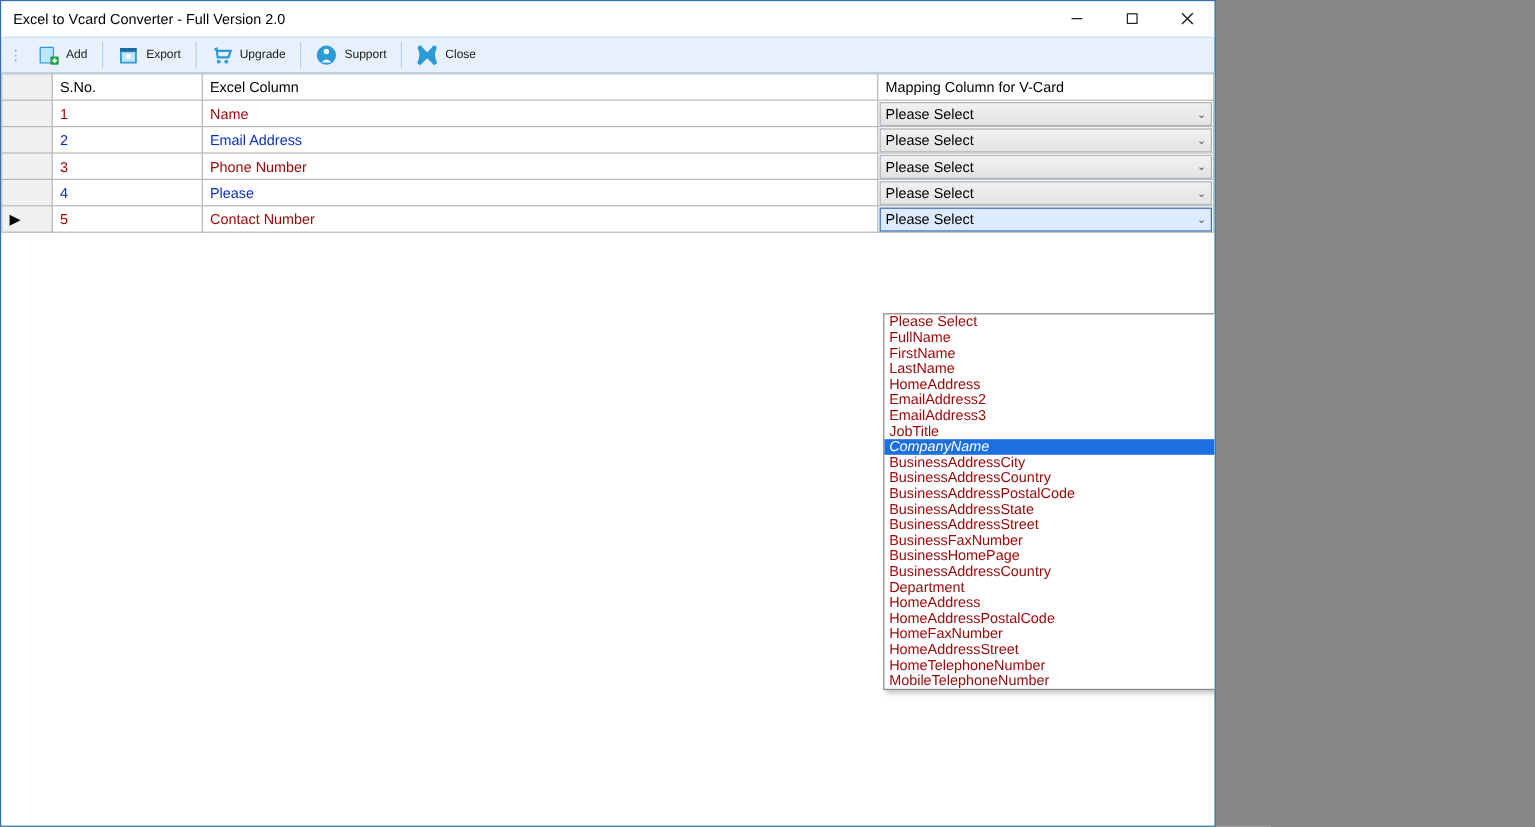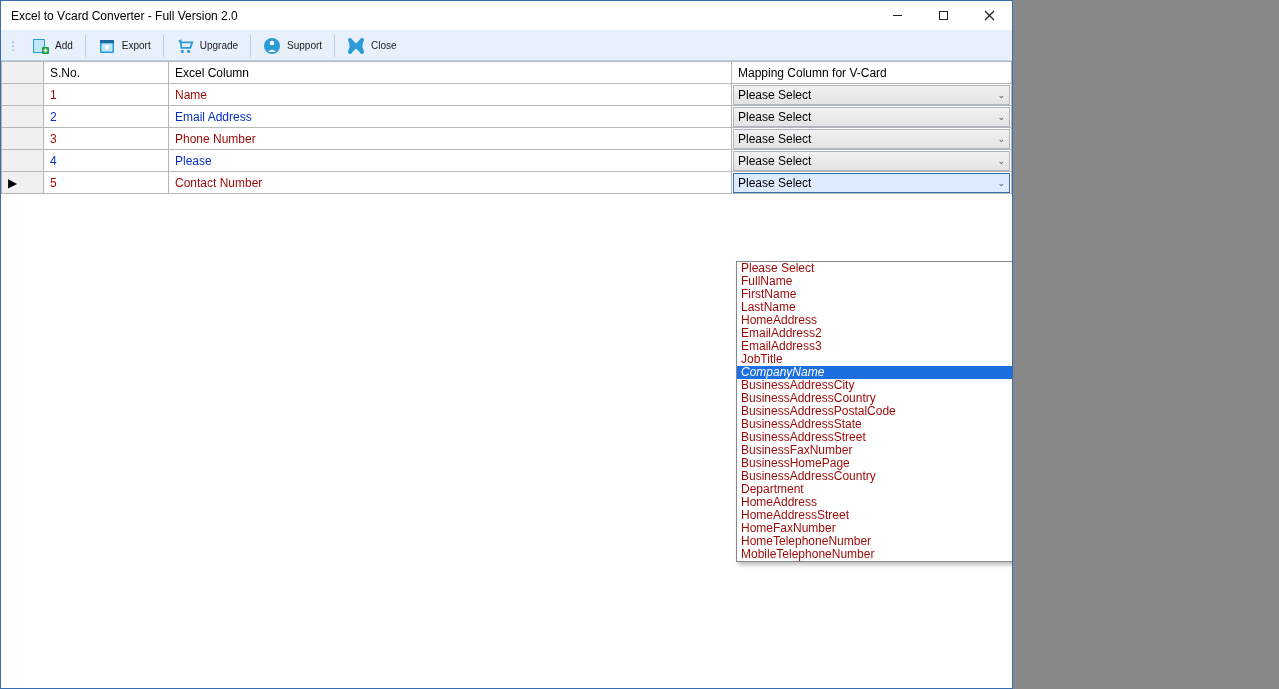--- a/index.html
+++ b/index.html
@@ -322,20 +322,21 @@
         <div class="opt">BusinessAddressCity</div>
         <div class="opt">BusinessAddressCountry</div>
         <div class="opt">BusinessAddressPostalCode</div>
         <div class="opt">BusinessAddressState</div>
         <div class="opt">BusinessAddressStreet</div>
         <div class="opt">BusinessFaxNumber</div>
         <div class="opt">BusinessHomePage</div>
         <div class="opt">BusinessAddressCountry</div>
         <div class="opt">Department</div>
         <div class="opt">HomeAddress</div>
+        <div class="opt">HomeAddressPostalCode</div>
+        <div class="opt">HomeFaxNumber</div>
         <div class="opt">HomeAddressStreet</div>
-        <div class="opt">HomeFaxNumber</div>
         <div class="opt">HomeTelephoneNumber</div>
         <div class="opt">MobileTelephoneNumber</div>
       </div>
   </div>
 
 </div>
 
 </body></html>

